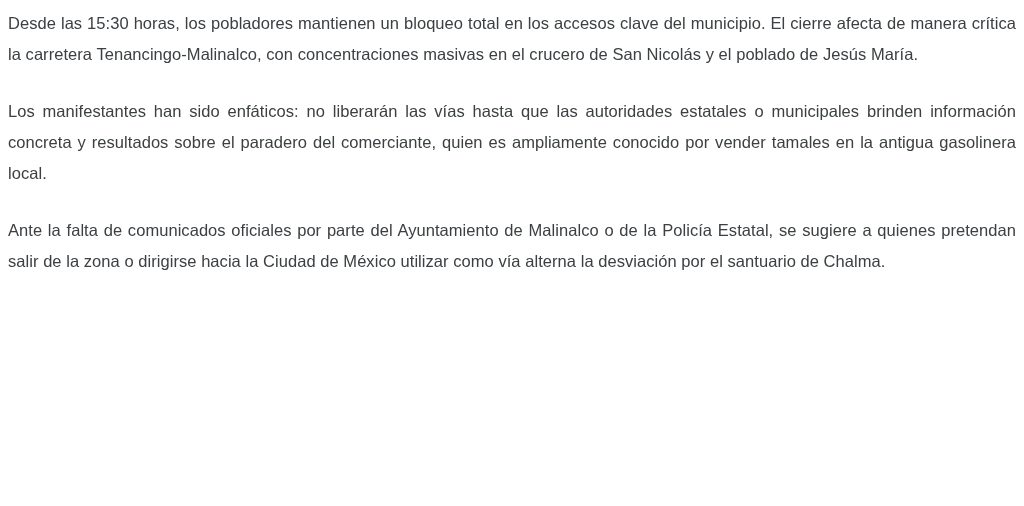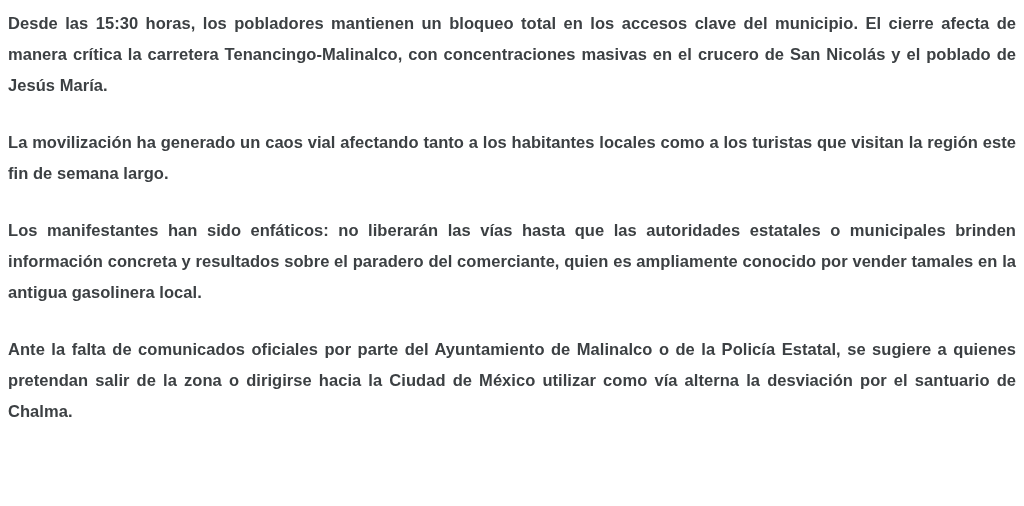--- a/index.html
+++ b/index.html
@@ -10,36 +10,34 @@
   body {
     width: 1024px;
     height: 506px;
     overflow: hidden;
     font-family: "Liberation Sans", sans-serif;
   }
   .article-body {
     box-sizing: border-box;
     width: 1024px;
     padding: 8px 8px 0 8px;
-    font-weight: bold;
   }
   .article-body p {
     margin: 0 0 26px 0;
     font-size: 16.5px;
     line-height: 31px;
     color: #3c4043;
     text-align: justify;
     text-justify: inter-word;
     letter-spacing: 0.05px;
   }
   .article-body p:last-child {
     margin-bottom: 12px;
   }
 </style>
 </head>
 <body>
 
 <div class="article-body">
   <p>Desde las 15:30 horas, los pobladores mantienen un bloqueo total en los accesos clave del municipio. El cierre afecta de manera crítica la carretera Tenancingo-Malinalco, con concentraciones masivas en el crucero de San Nicolás y el poblado de Jesús María.</p>
-  <p>La movilización ha generado un caos vial afectando tanto a los habitantes locales como a los turistas que visitan la región este fin de semana largo.</p>
   <p>Los manifestantes han sido enfáticos: no liberarán las vías hasta que las autoridades estatales o municipales brinden información concreta y resultados sobre el paradero del comerciante, quien es ampliamente conocido por vender tamales en la antigua gasolinera local.</p>
   <p>Ante la falta de comunicados oficiales por parte del Ayuntamiento de Malinalco o de la Policía Estatal, se sugiere a quienes pretendan salir de la zona o dirigirse hacia la Ciudad de México utilizar como vía alterna la desviación por el santuario de Chalma.</p>
 </div>
 
 </body></html>

